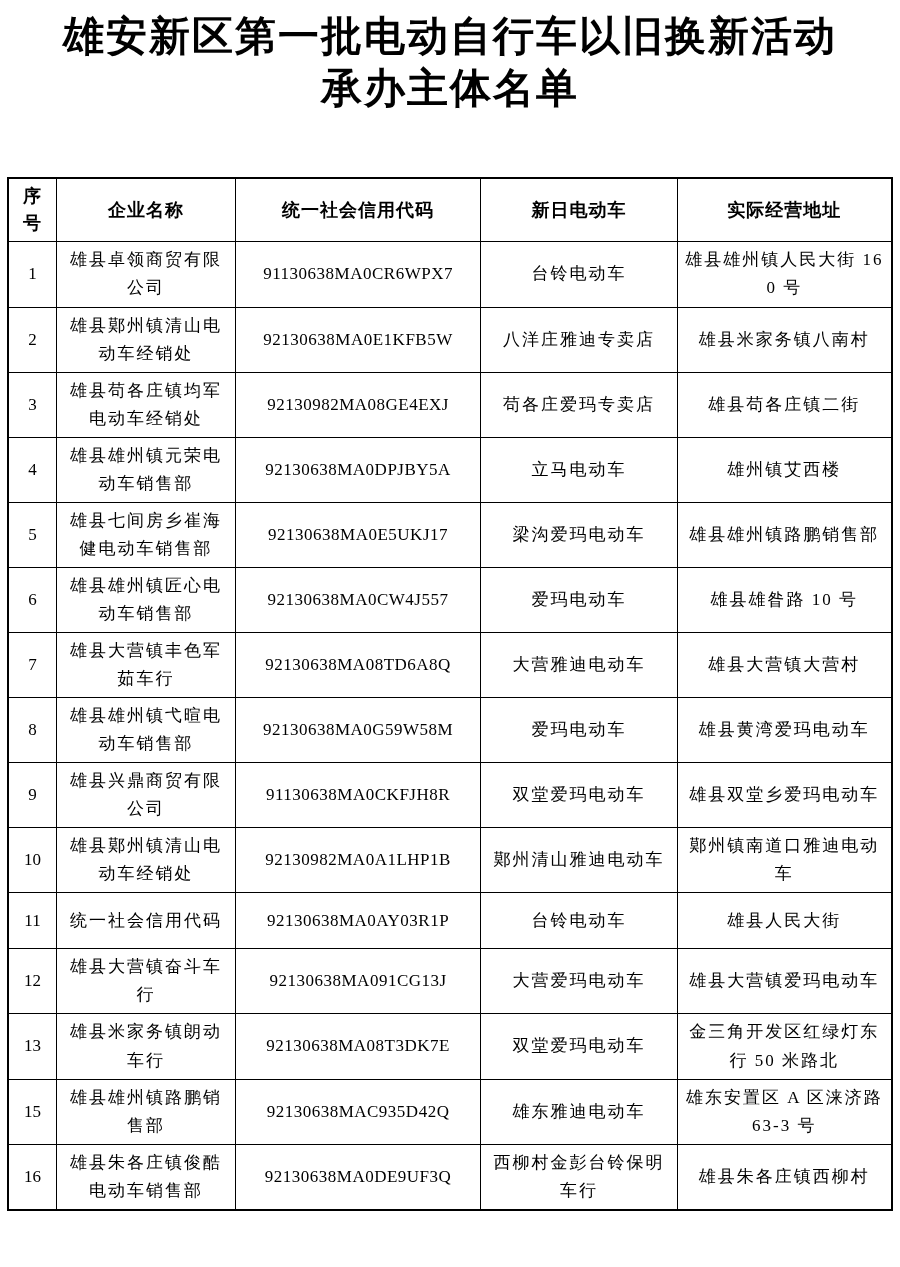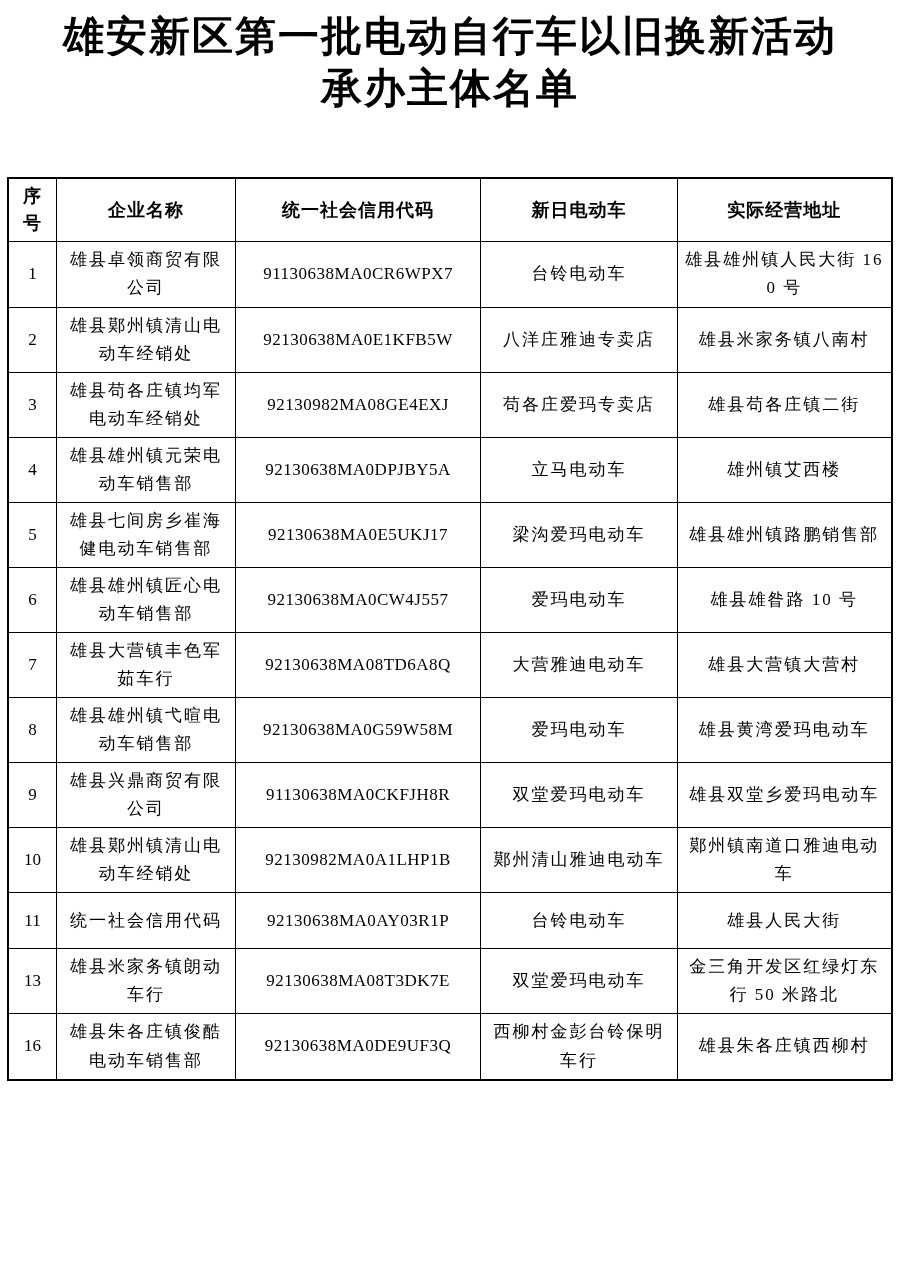--- a/index.html
+++ b/index.html
@@ -171,27 +171,41 @@
             <td class="cell-addr">鄚州镇南道口雅迪电动车</td>
           </tr>
           <tr>
             <td class="cell-no">11</td>
             <td class="cell-company">统一社会信用代码</td>
             <td class="cell-code">92130638MA0AY03R1P</td>
             <td class="cell-shop">台铃电动车</td>
             <td class="cell-addr">雄县人民大街</td>
           </tr>
           <tr>
+            <td class="cell-no">12</td>
+            <td class="cell-company">雄县大营镇奋斗车行</td>
+            <td class="cell-code">92130638MA091CG13J</td>
+            <td class="cell-shop">大营爱玛电动车</td>
+            <td class="cell-addr">雄县大营镇爱玛电动车</td>
+          </tr>
+          <tr>
             <td class="cell-no">13</td>
             <td class="cell-company">雄县米家务镇朗动车行</td>
             <td class="cell-code">92130638MA08T3DK7E</td>
             <td class="cell-shop">双堂爱玛电动车</td>
             <td class="cell-addr">金三角开发区红绿灯东行 50 米路北</td>
           </tr>
           <tr>
+            <td class="cell-no">15</td>
+            <td class="cell-company">雄县雄州镇路鹏销售部</td>
+            <td class="cell-code">92130638MAC935D42Q</td>
+            <td class="cell-shop">雄东雅迪电动车</td>
+            <td class="cell-addr">雄东安置区 A 区涞济路 63-3 号</td>
+          </tr>
+          <tr>
             <td class="cell-no">16</td>
             <td class="cell-company">雄县朱各庄镇俊酷电动车销售部</td>
             <td class="cell-code">92130638MA0DE9UF3Q</td>
             <td class="cell-shop">西柳村金彭台铃保明车行</td>
             <td class="cell-addr">雄县朱各庄镇西柳村</td>
           </tr>
         </tbody>
     </table>
   </div>
 

